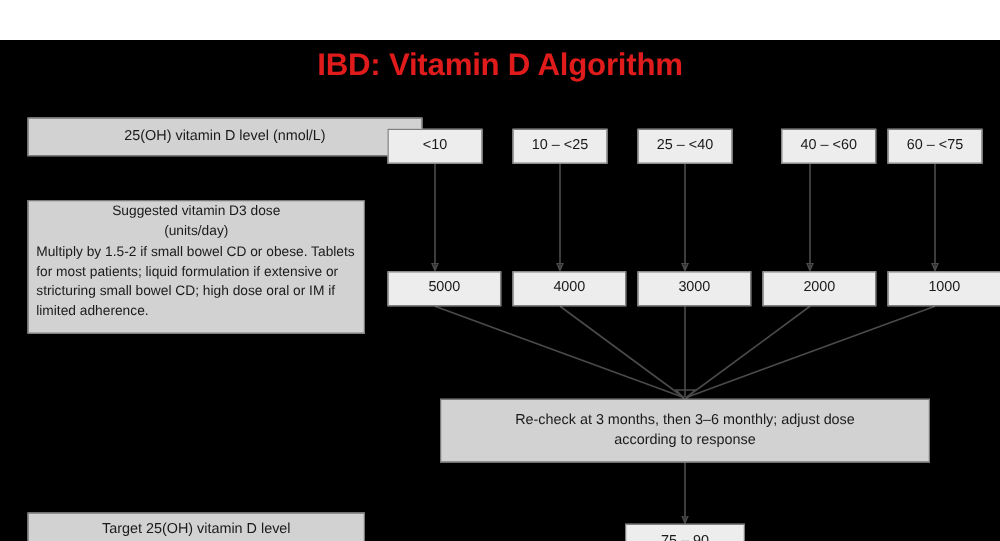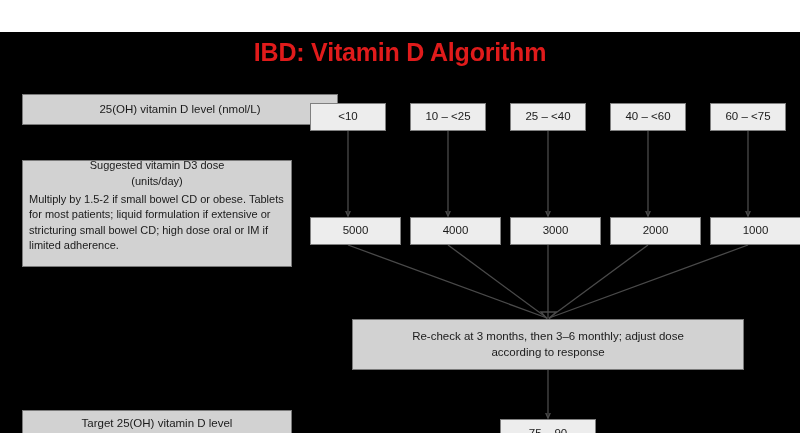--- a/index.html
+++ b/index.html
@@ -42,22 +42,22 @@
     line-height: 1.35;
   }
   .label-box {
     background: #d2d2d2;
     border: 1px solid #7a7a7a;
     font-size: 11.5px;
   }
   .label-box.dose-note {
     font-size: 11px;
     line-height: 1.42;
-    padding: 12px 6px;
-    justify-content: flex-end;
+    padding: 1px 6px;
+    justify-content: flex-start;
   }
   .dose-note .hdr {
     text-align: center;
     width: 100%;
   }
   .dose-note .body {
     text-align: left;
     width: 100%;
     margin-top: 2px;
   }
@@ -120,21 +120,21 @@
 
   <div class="box range-box" style="left:310px; top:71px;text-align:center;">
     <span>&lt;10</span>
   </div>
   <div class="box range-box" style="left:410px; top:71px;">
     <span>10 – &lt;25</span>
   </div>
   <div class="box range-box" style="left:510px; top:71px;">
     <span>25 – &lt;40</span>
   </div>
-  <div class="box range-box" style="left:610px; top:71px;">
+  <div class="box range-box" style="left:625px; top:71px;">
     <span>40 – &lt;60</span>
   </div>
   <div class="box range-box" style="left:710px; top:71px;">
     <span>60 – &lt;75</span>
   </div>
 
   <div class="box dose-box" style="left:310px; top:185px;">
     <span>5000</span>
   </div>
   <div class="box dose-box" style="left:410px; top:185px;">

